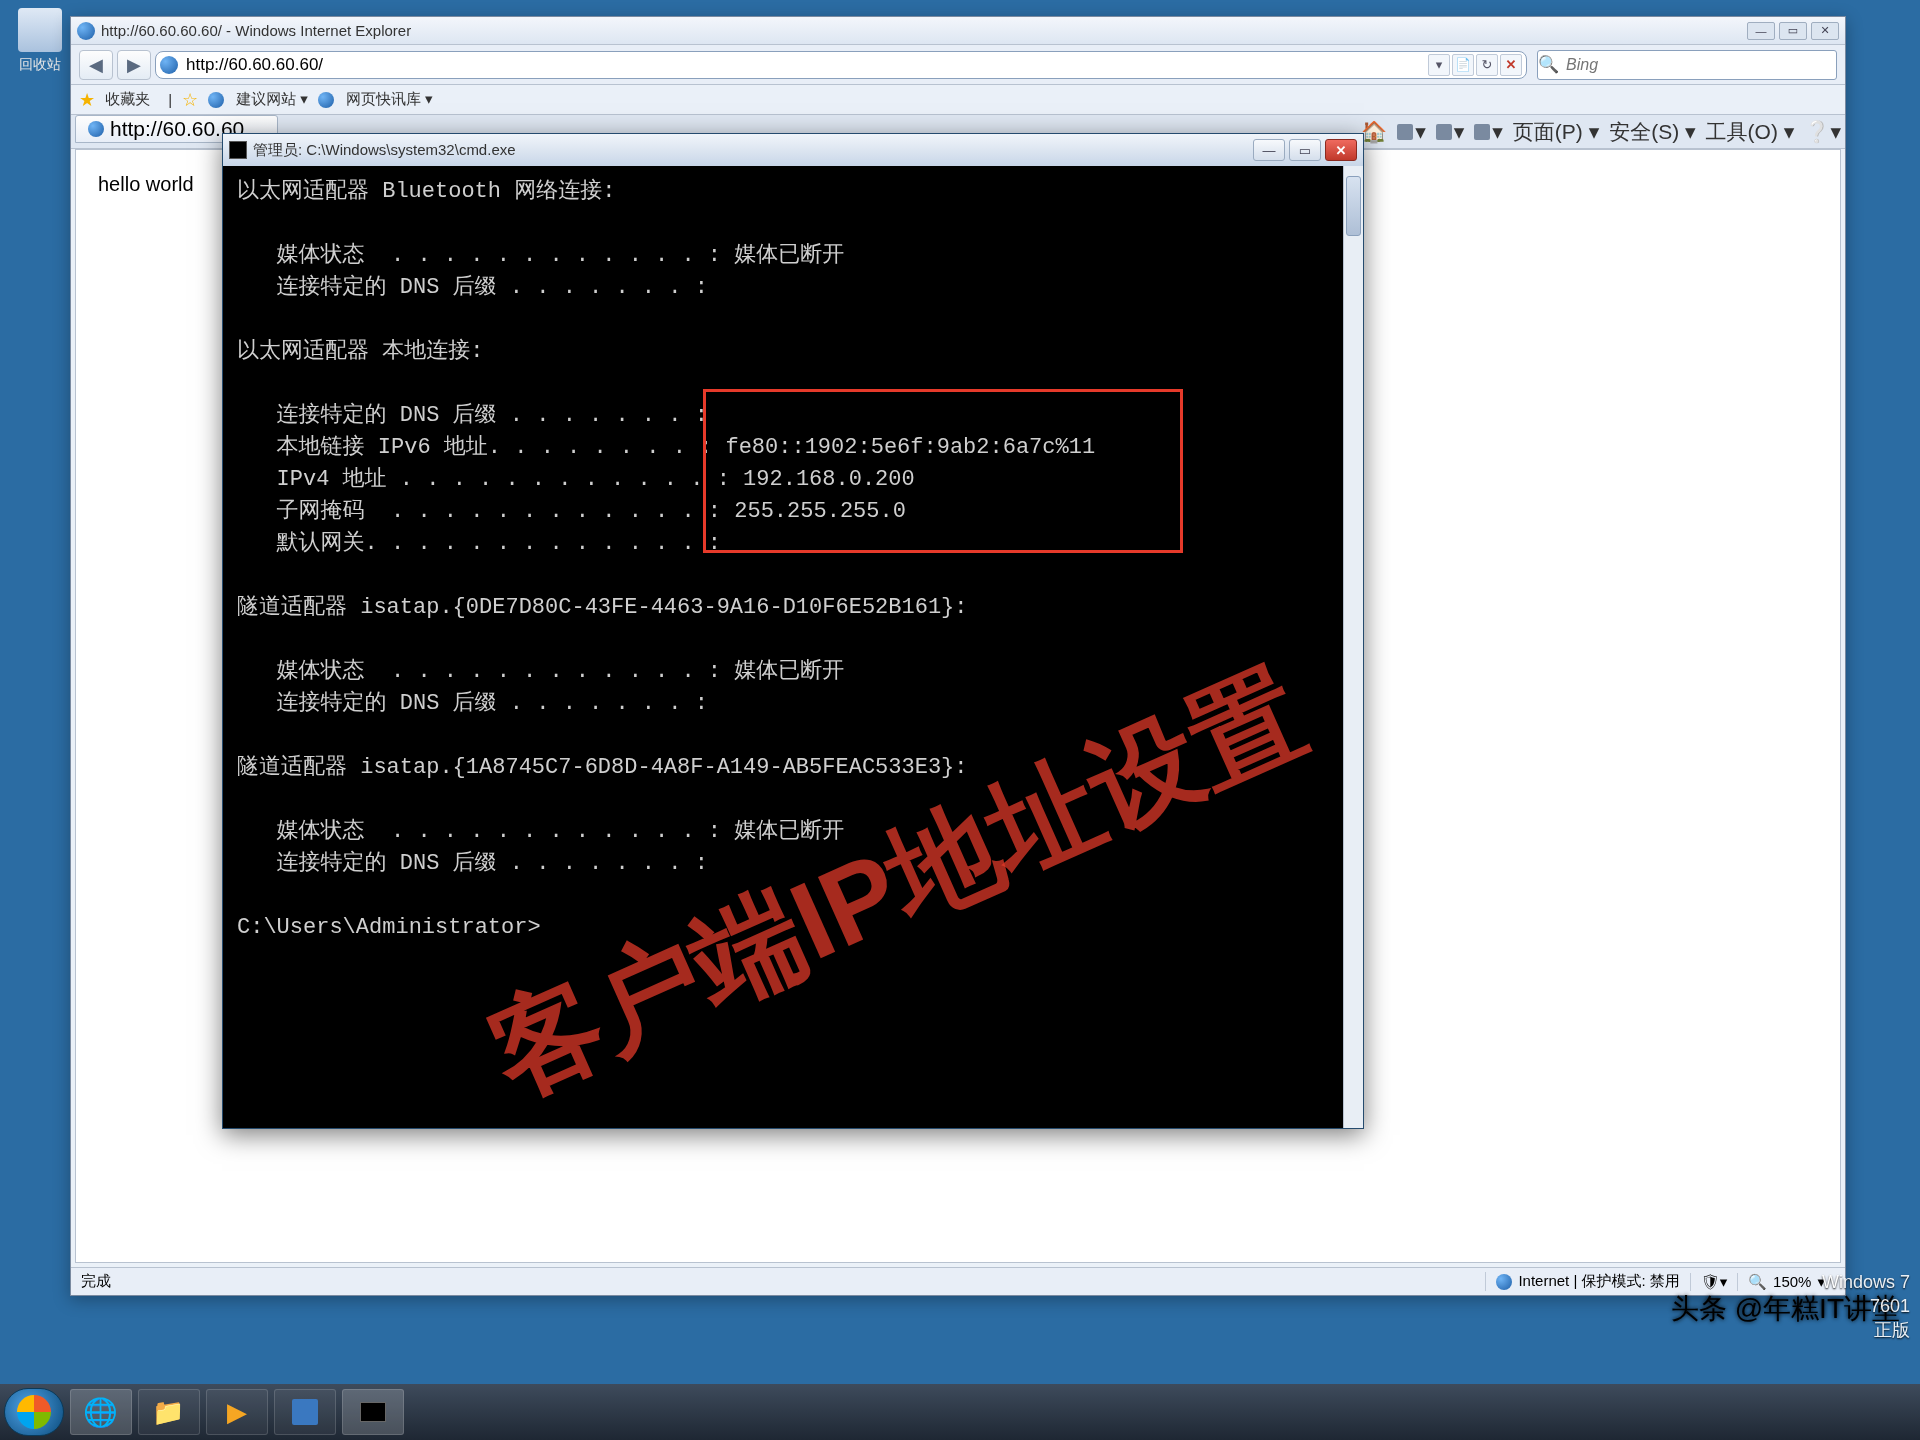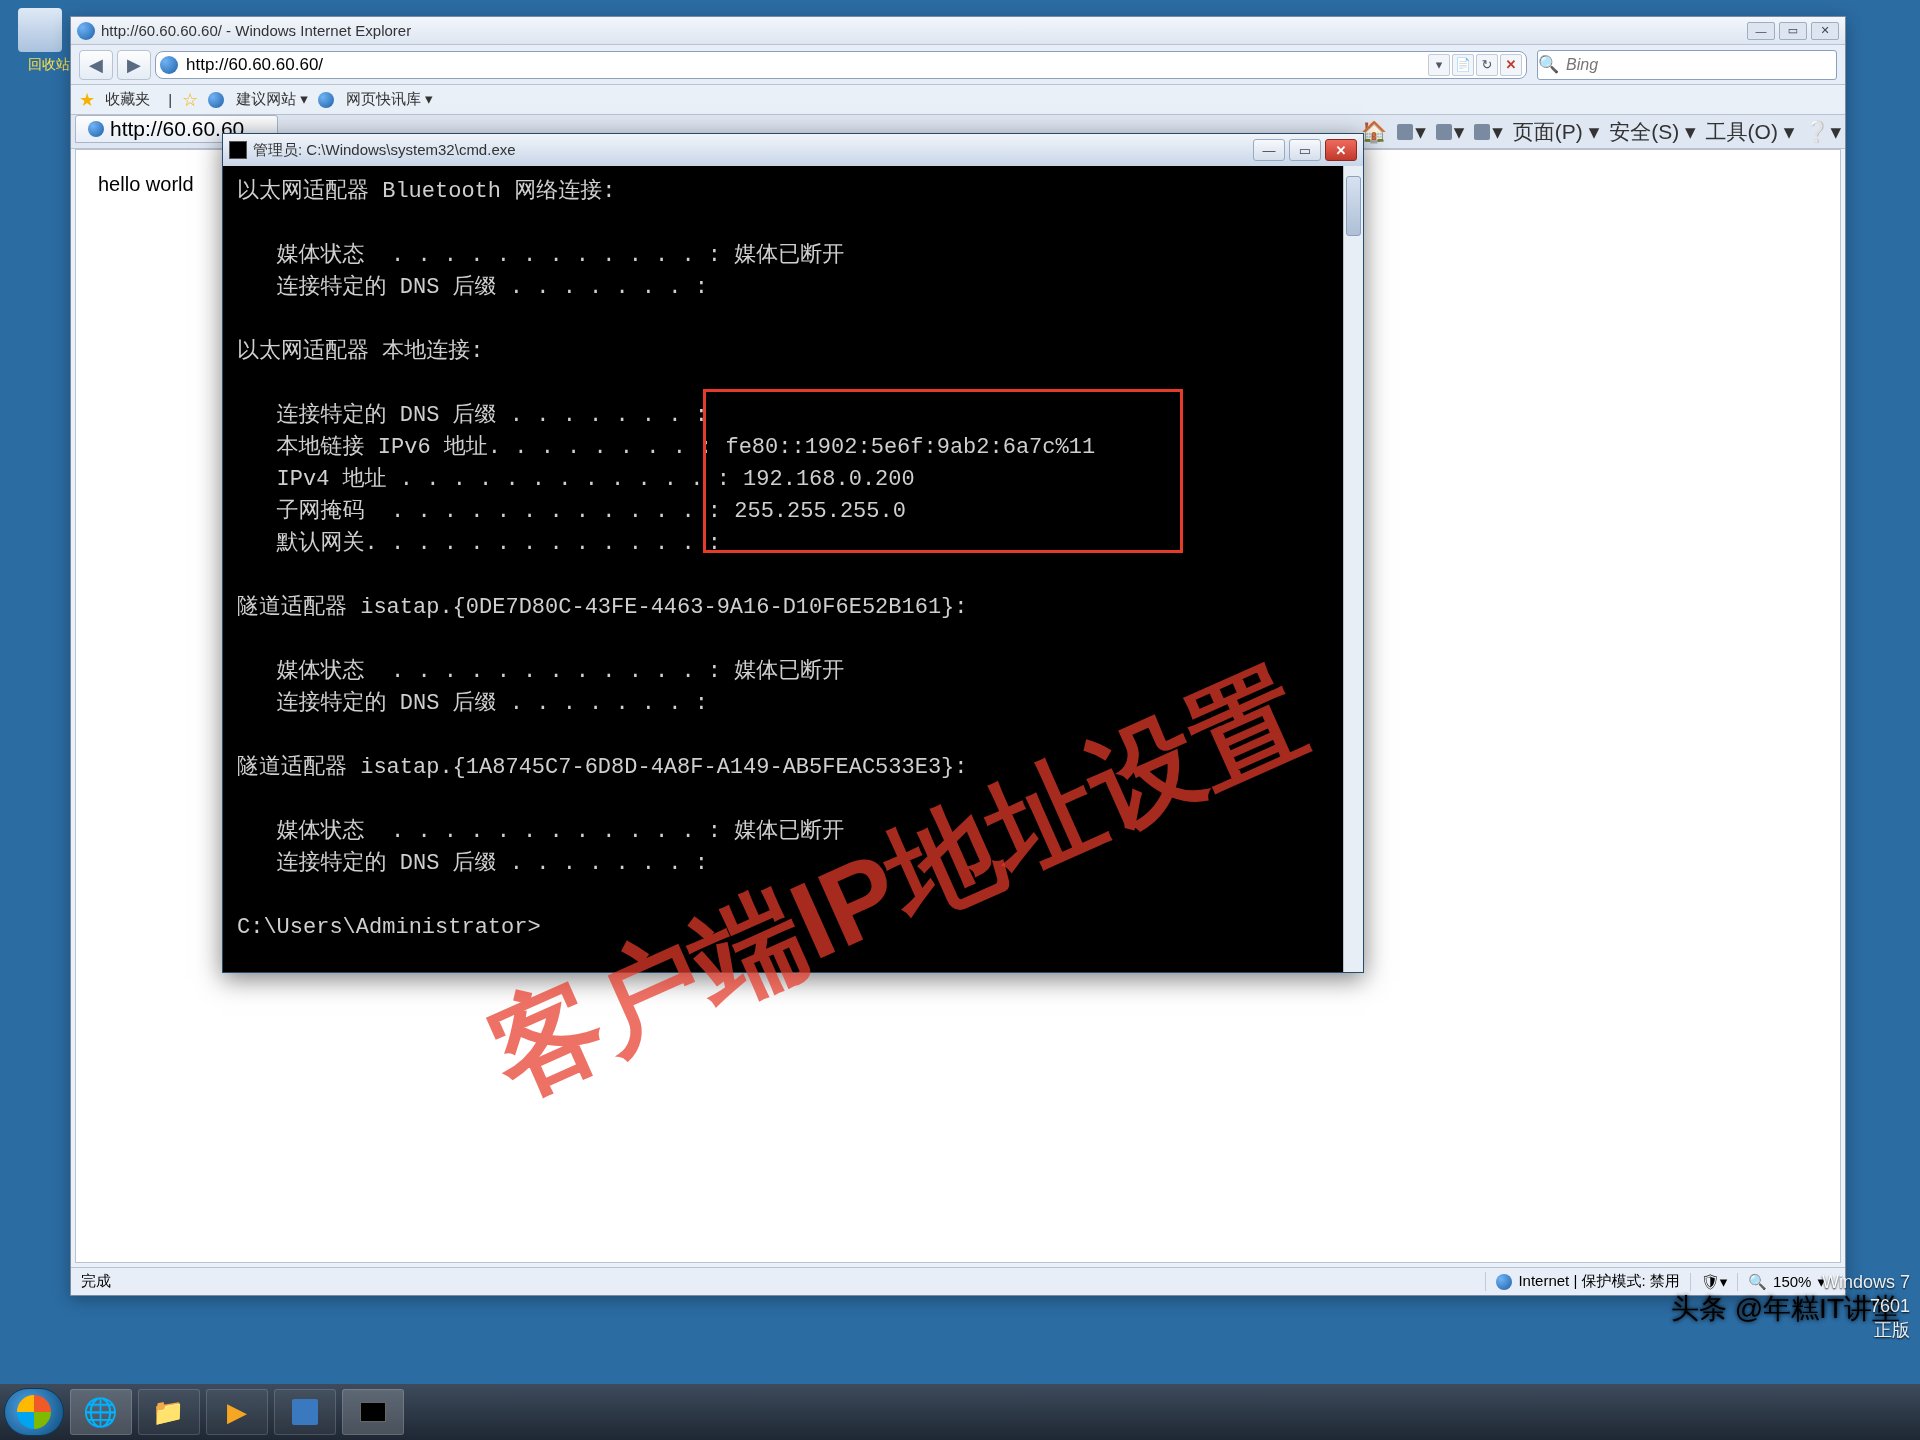--- a/index.html
+++ b/index.html
@@ -1,20 +1,20 @@
 <!DOCTYPE html>
 <html><head>
 <meta charset="utf-8">
 <style>
   * { margin: 0; padding: 0; box-sizing: border-box; font-family: "Segoe UI", Tahoma, sans-serif; }
   html, body { width: 1920px; height: 1440px; overflow: hidden; }
   body { background: #2b6ca3; position: relative; font-size: 17px; }
 
   
-  .desktop-icon { position: absolute; top: 8px; left: 10px; width: 60px; text-align: right; color: #fde047; font-size: 14px; }
+  .desktop-icon { position: absolute; top: 8px; left: 10px; width: 60px; text-align: center; color: #e5e5e5; font-size: 14px; }
   .desktop-icon .bin { width: 44px; height: 44px; margin: 0 auto 4px; background: linear-gradient(#dfe9f5,#aac2de); border-radius: 4px; }
 
   
   .ie-window { position: absolute; top: 16px; left: 70px; width: 1776px; height: 1280px; background: #ebf1f8; border: 1px solid #7a8aa0; box-shadow: 0 4px 16px rgba(0,0,0,.3); display: flex; flex-direction: column; }
   .ie-titlebar { height: 28px; background: linear-gradient(#f3f6fb,#dde6f2); display: flex; align-items: center; padding: 12px 6px; font-size: 15px; color: #333; border-bottom: 1px solid #b8c2d0; }
   .ie-titlebar .ie-ico { width: 18px; height: 18px; border-radius: 50%; background: radial-gradient(circle at 30% 30%, #6fb4f5, #1e5fa8); margin-right: 6px; }
   .ie-titlebar .spacer { flex: 1; }
   .win-btn { width: 28px; height: 18px; margin-left: 4px; background: #dce5f0; border: 1px solid #a0aec0; border-radius: 2px; font-size: 11px; display: flex; align-items: center; justify-content: center; color: #445; }
   .ie-navrow { height: 40px; display: flex; align-items: center; padding: 4px 8px; gap: 4px; background: #e8eef7; border-bottom: 1px solid #b8c2d0; }
   .nav-btn { width: 34px; height: 30px; border: 1px solid #b8c2d0; border-radius: 4px; background: linear-gradient(#fdfdfd,#e4ecf5); display:flex;align-items:center;justify-content:center;color:#5a6a80; font-size:18px;}
@@ -40,21 +40,21 @@
   .tabrow-tools .tl{display:flex;align-items:center;gap:2px;}
   .tiny-ico{width:16px;height:16px;background:#7a8aa0;border-radius:2px;}
 
   .ie-content { flex:1; background:#fff; border:1px solid #b8c2d0; margin:0 4px 4px 4px; position:relative; overflow:hidden; font-family: monospace; font-size:20px; color:#000; padding:22px; }
   .ie-status { height:28px; display:flex; align-items:center; padding:0 10px; background:#e8eef7; border-top:1px solid #b8c2d0; font-size:15px; }
   .ie-status .spacer{flex:1;}
   .status-seg{display:flex;align-items:center;gap:6px;padding:0 10px;border-left:1px solid #c0cad8;}
   .globe-sm{width:16px;height:16px;border-radius:50%;background:radial-gradient(circle at 30% 30%,#6fb4f5,#1e5fa8);}
 
   
-  .cmd-window { position: absolute; top: 133px; left: 222px; width: 1142px; height: 840px; background:#000; border:1px solid #254b6e; box-shadow:0 6px 24px rgba(0,0,0,.5); display:flex; flex-direction:column;}
+  .cmd-window { position: absolute; top: 133px; left: 222px; width: 1142px; height: 996px; background:#000; border:1px solid #254b6e; box-shadow:0 6px 24px rgba(0,0,0,.5); display:flex; flex-direction:column;}
   .cmd-titlebar{height:32px;background:linear-gradient(#f1f5fa,#c8d6e8);display:flex;align-items:center;padding:0 6px;font-size:15px;color:#333;}
   .cmd-titlebar .cmd-ico{width:18px;height:18px;background:#000;border:1px solid #555;margin-right:6px;}
   .cmd-titlebar .spacer{flex:1}
   .cmd-btn{width:32px;height:22px;margin-left:4px;background:linear-gradient(#f7f9fc,#d5dfec);border:1px solid #9aabc0;border-radius:3px;display:flex;align-items:center;justify-content:center;font-size:13px;color:#445;}
   .cmd-btn.close{background:linear-gradient(#ef6a5e,#c0392b);color:#fff;border-color:#8a2a20;font-weight:bold;}
   .cmd-body{flex:1;background:#000;color:#cfcfcf;font-family:"NSimSun","SimSun","Courier New",monospace;font-size:22px;line-height:32px;padding:10px 14px;overflow:hidden;position:relative;white-space:pre;}
   .cmd-scroll{position:absolute;right:0;top:32px;bottom:0;width:20px;background:#e8eef5;border-left:1px solid #b8c2d0;}
   .cmd-scroll .thumb{position:absolute;top:10px;left:2px;right:2px;height:60px;background:linear-gradient(#d7e2f0,#aebfd6);border:1px solid #8aa0bc;border-radius:3px;}
   .redbox{position:absolute;border:3px solid #e63a2a;}
   .watermark{position:absolute;font-size:110px;font-weight:bold;color:rgba(230,58,42,.72);transform:rotate(-24deg);white-space:nowrap;pointer-events:none;}

